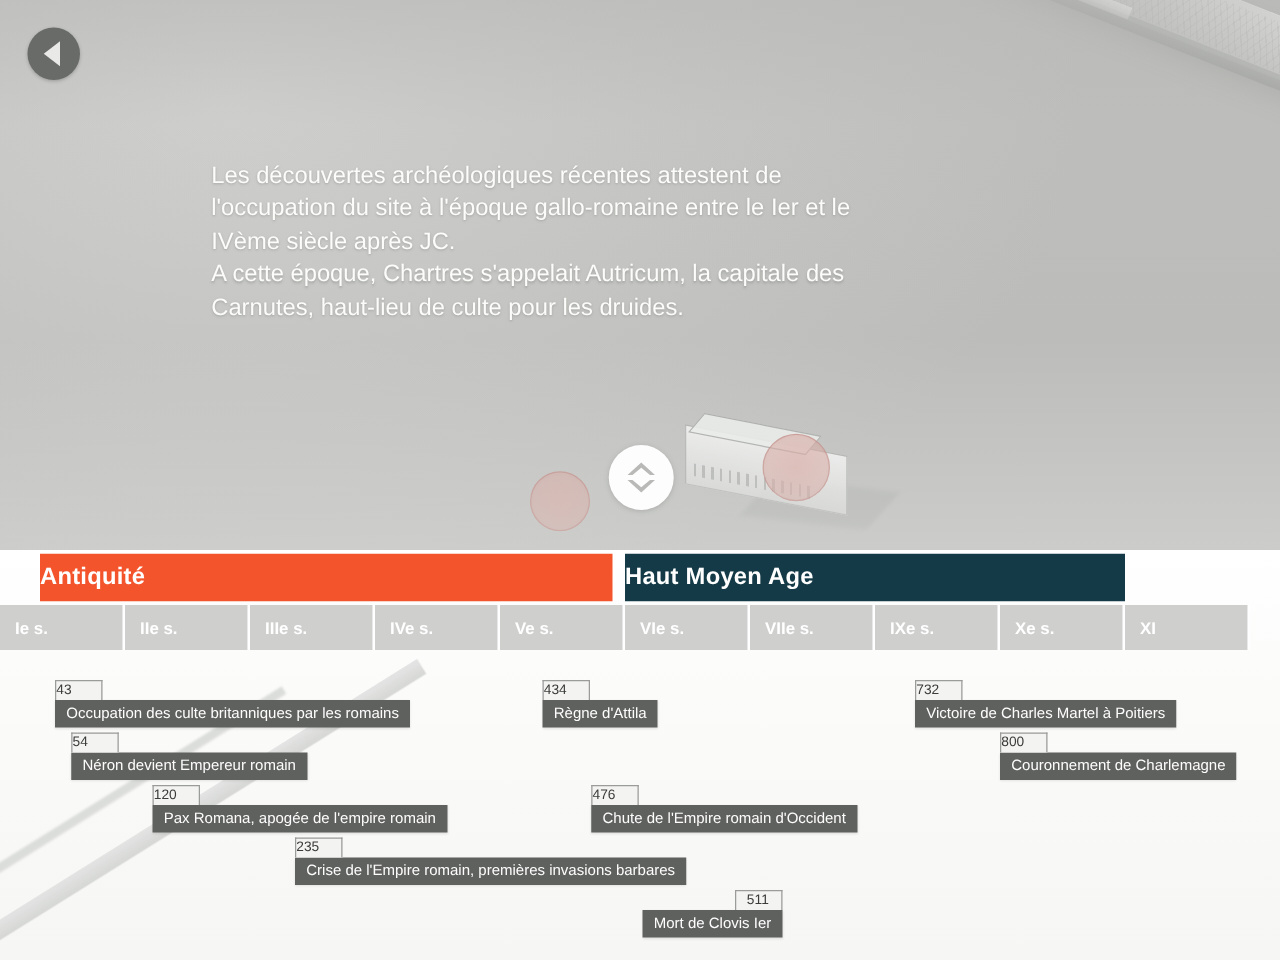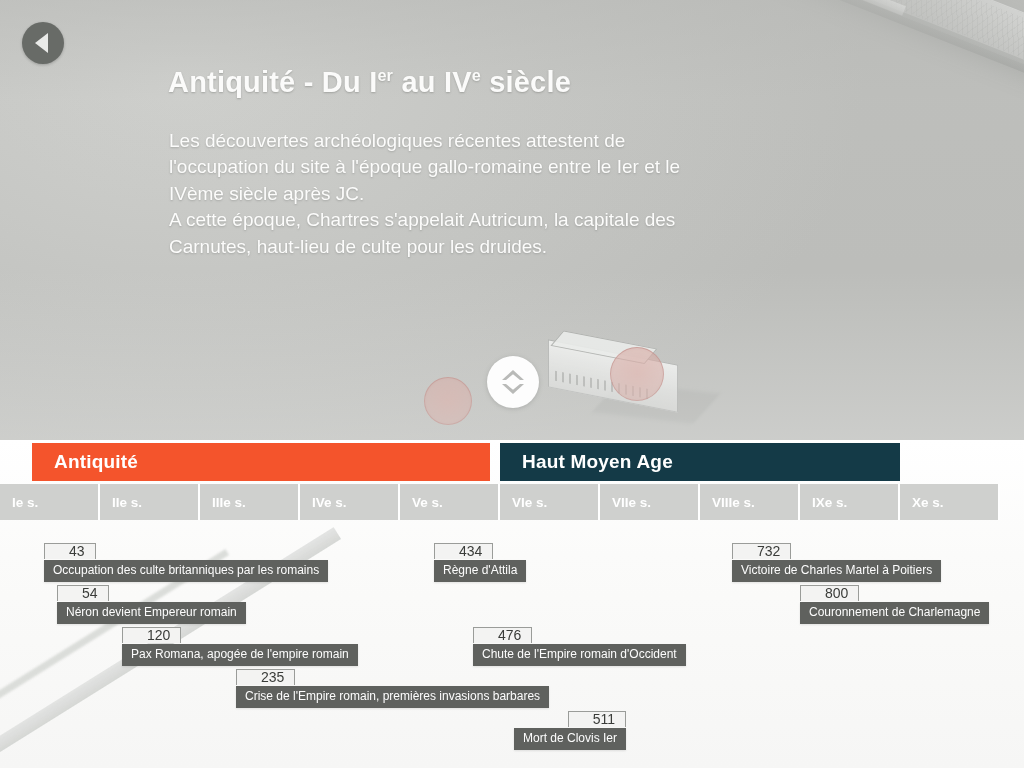--- a/index.html
+++ b/index.html
@@ -210,21 +210,20 @@
   
   .period {
     position: absolute;
     top: 3px;
     height: 38px;
     display: flex;
     align-items: center;
     color: #ffffff;
     font-size: 19px;
     font-weight: bold;
-    padding-left: 22px;
     box-sizing: border-box;
     cursor: pointer;
     letter-spacing: 0.2px;
   }
 
   
   .ruler {
     position: absolute;
     left: 0; top: 44px;
     width: 1024px; height: 36px;
@@ -250,23 +249,23 @@
   .event {
     position: absolute;
     cursor: pointer;
   }
   .event .year {
     display: inline-block;
     background: #f3f3f2;
     border: 1px solid #9a9c99;
     border-bottom: none;
     color: #3a3c39;
-    font-size: 14px;
+    font-size: 11px;
     line-height: 13px;
-    padding: 1px 10px 1px 24px;
+    padding: 1px 10px 1px 0;
     min-width: 38px;
     box-sizing: border-box;
   }
   .event .label {
     display: block;
     background: #5f615e;
     color: #fdfdfd;
     font-size: 12px;
     line-height: 19px;
     padding: 1px 9px 2px 9px;
@@ -288,23 +287,20 @@
     <div class="block"></div>
     <div class="marker-dot marker-a"></div>
     <div class="marker-dot marker-b"></div>
     <div class="hero-wash"></div>
   </div>
 
   <div class="back-btn">
     <span class="tri"></span>
   </div>
 
-  <div class="hero-title">
-    <span>Antiquité - Du I</span><sup>er</sup><span> au IV</span><sup>e</sup><span> siècle</span>
-  </div>
 
   <div class="hero-body">
     <p>Les découvertes archéologiques récentes attestent de
 l'occupation du site à l'époque gallo-romaine entre le Ier et le
 IVème siècle après JC.
 A cette époque, Chartres s'appelait Autricum, la capitale des
 Carnutes, haut-lieu de culte pour les druides.</p>
   </div>
 
   <div class="updown-btn">
@@ -341,27 +337,27 @@
       <div class="century">
           <span>Ve s.</span>
         </div>
       <div class="century">
           <span>VIe s.</span>
         </div>
       <div class="century">
           <span>VIIe s.</span>
         </div>
       <div class="century">
-          <span>VIIIe s.</span>
-        </div>
-      <div class="century">
           <span>IXe s.</span>
         </div>
       <div class="century">
           <span>Xe s.</span>
+        </div>
+      <div class="century">
+          <span>XI</span>
         </div>
     </div>
 
     <div class="event" style="left:44px; top:102px;">
       <span class="year">43</span>
       <span class="label">Occupation des culte britanniques par les romains</span>
     </div>
     <div class="event" style="left:434px; top:102px;">
       <span class="year">434</span>
       <span class="label">Règne d'Attila</span>

